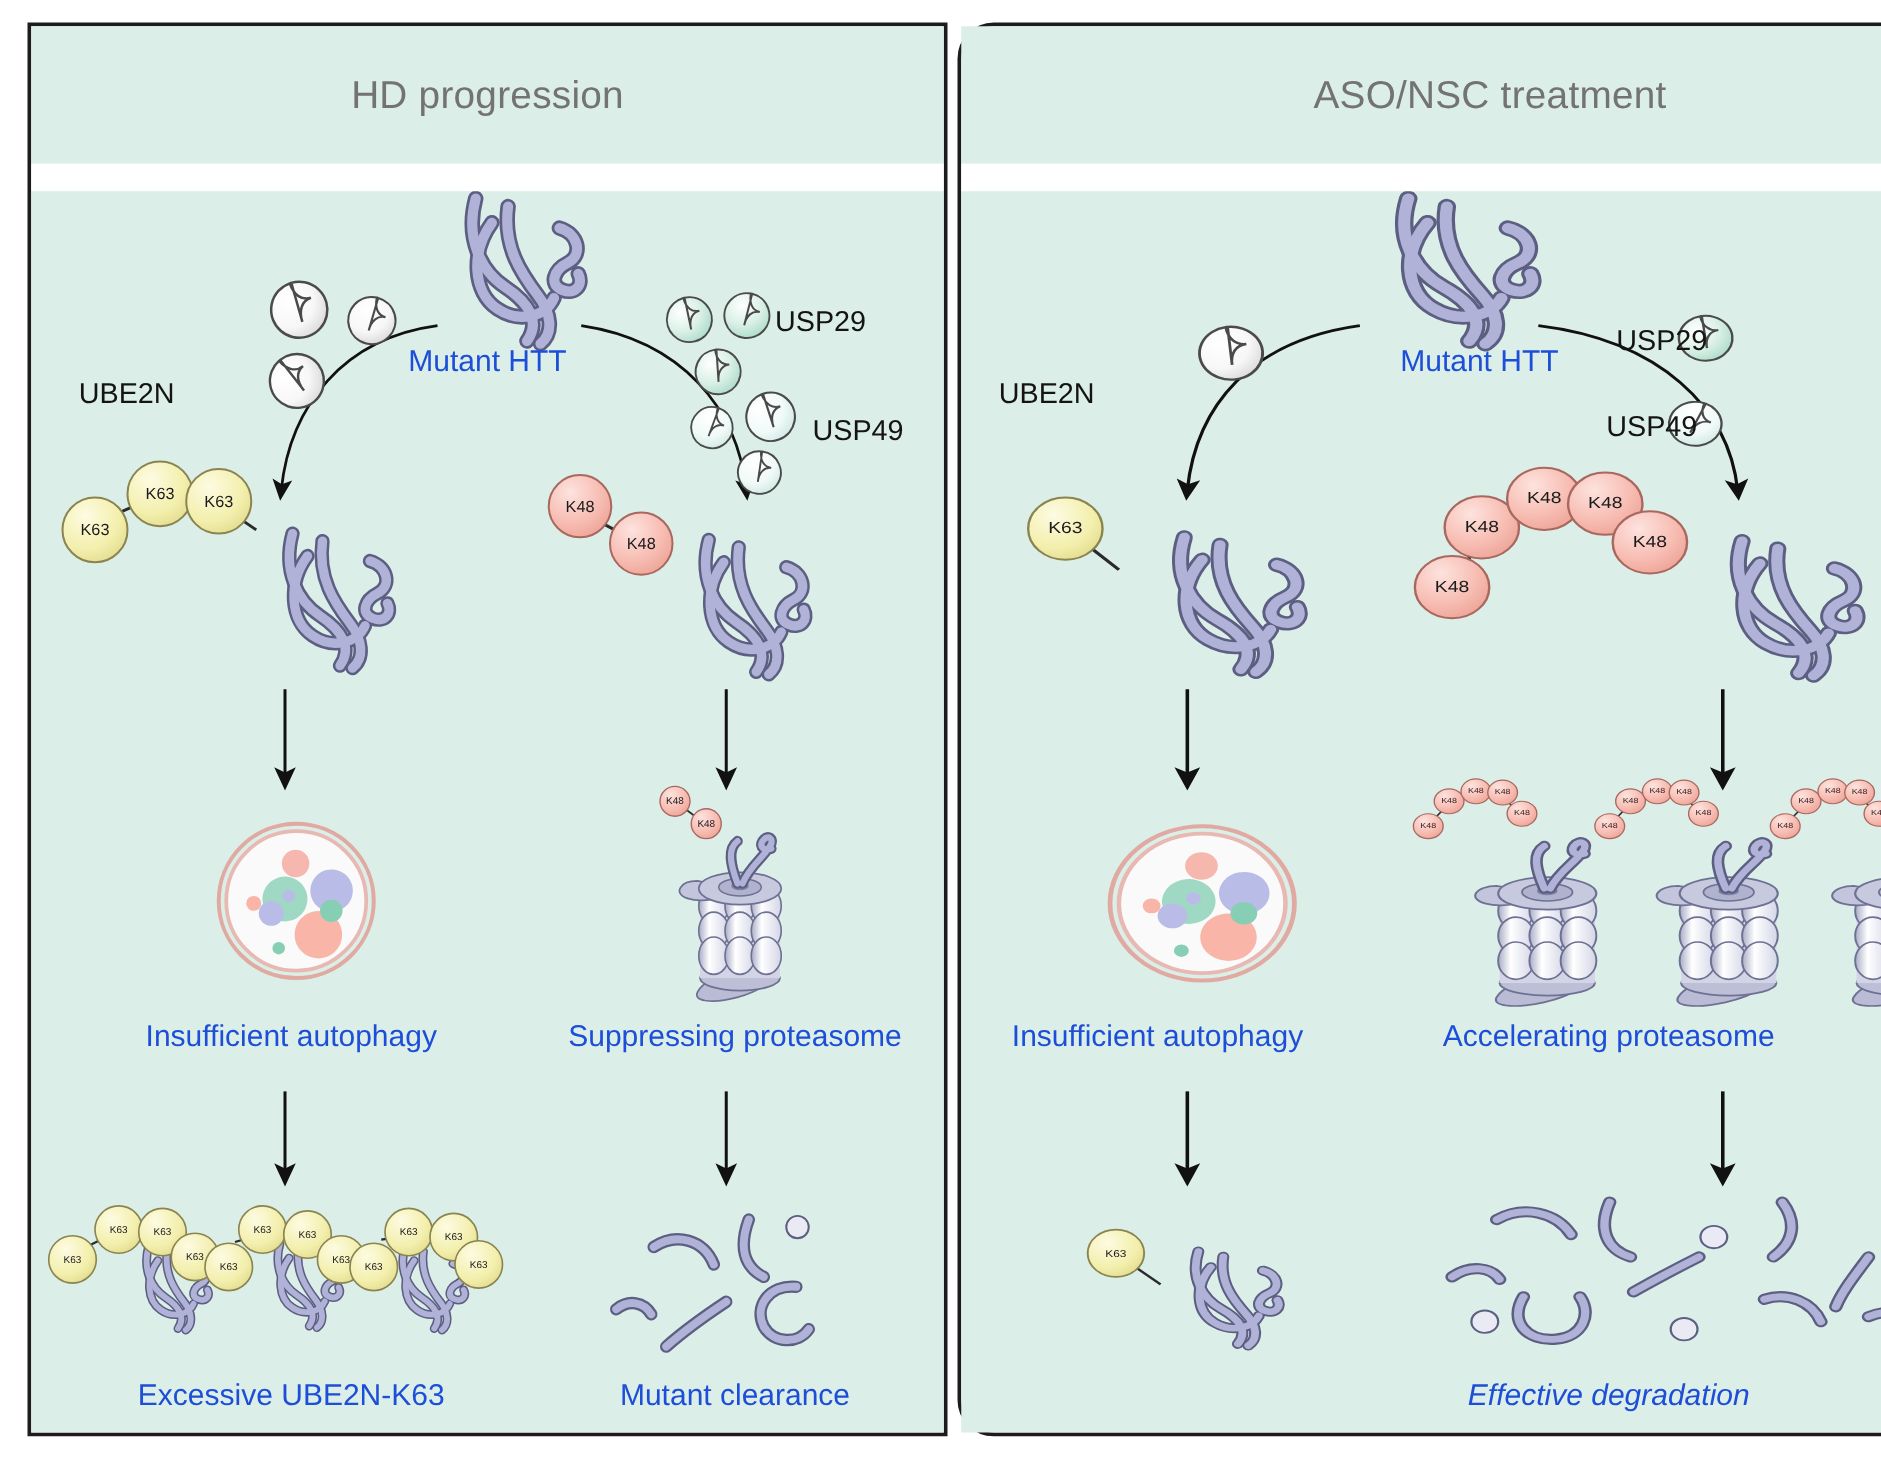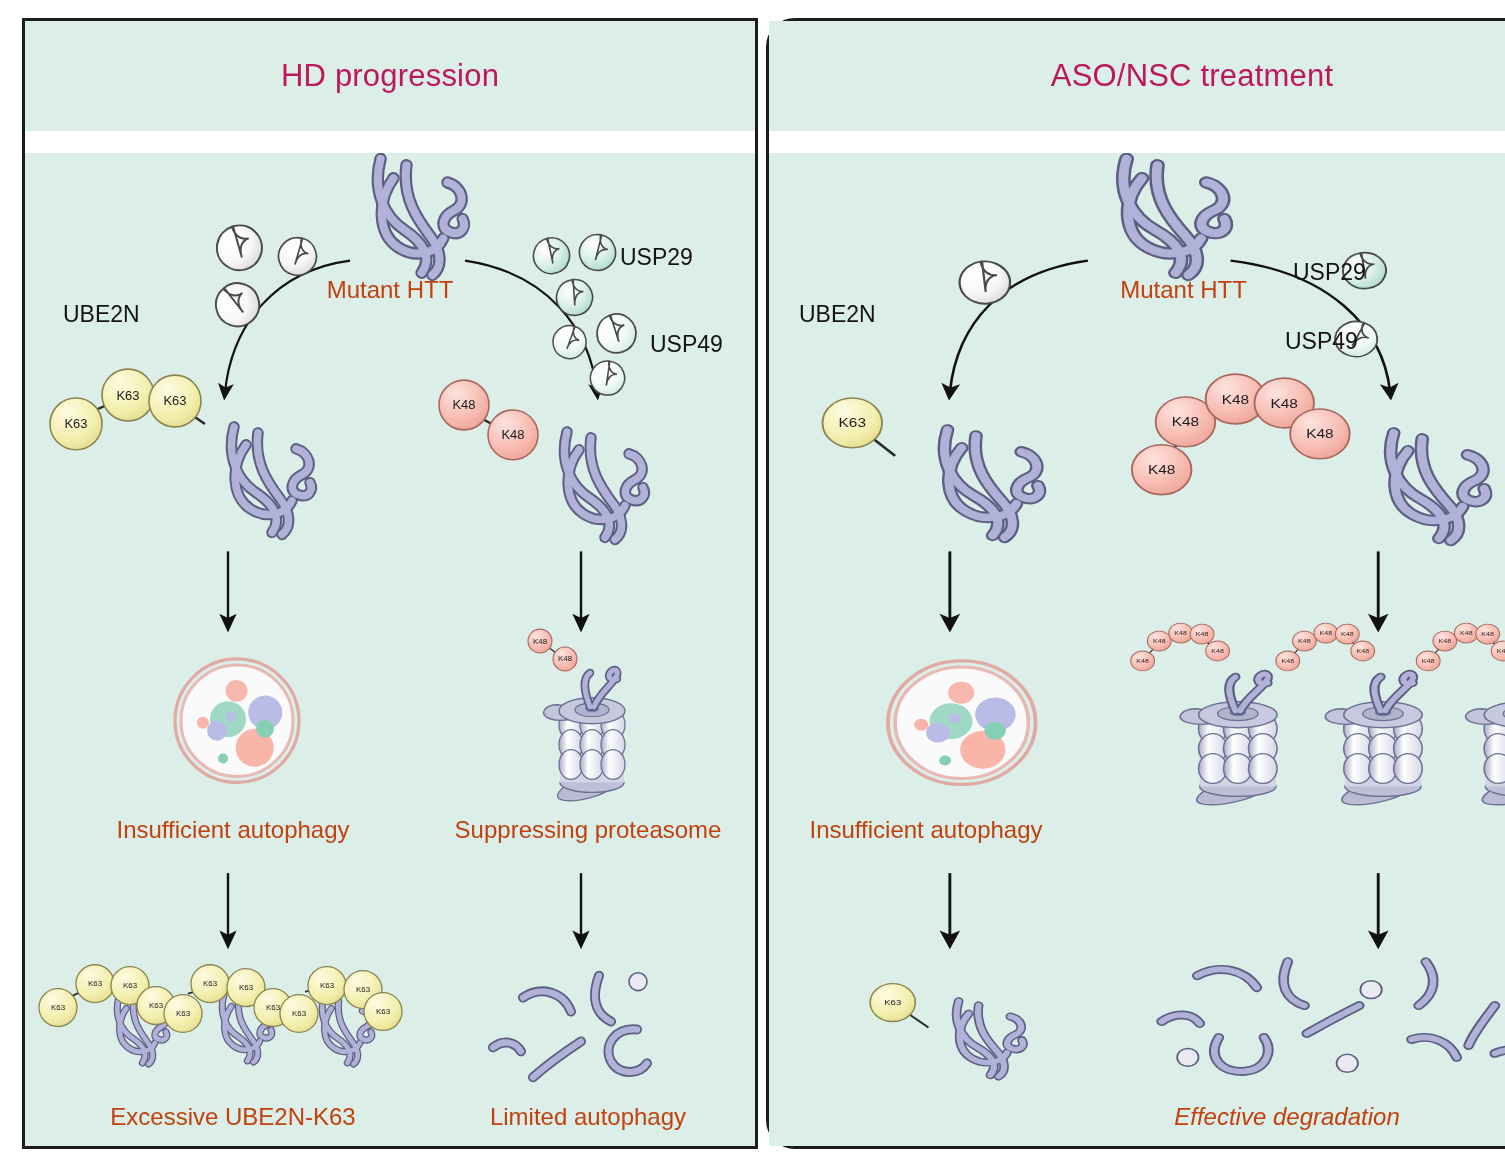--- a/index.html
+++ b/index.html
@@ -13,29 +13,29 @@
     border:3px solid #1c1c1c;background:#ffffff;box-sizing:border-box;
   }
   #panel-left{left:22px;width:736px;}
   #panel-right{left:766px;width:852px;border-radius:29px;}
   .panel-header{
     position:absolute;left:0;right:0;top:0;height:110px;
     background:#dceee8;display:flex;align-items:center;justify-content:center;
     box-sizing:border-box;
   }
   .panel-header .title{
-    font-size:31px;color:#be185d;letter-spacing:0.2px;
+    font-size:31px;color:#737373;letter-spacing:0.2px;
   }
   .panel-gap{position:absolute;left:0;right:0;top:110px;height:22px;background:#ffffff;}
   .panel-body{
     position:absolute;left:0;right:0;top:132px;bottom:0;
     background:#dceee8;overflow:hidden;
   }
   .lbl{
-    position:absolute;font-size:24px;color:#c2410c;white-space:nowrap;
+    position:absolute;font-size:24px;color:#1d4ed8;white-space:nowrap;
     transform:translateX(-50%);
   }
   .lbl-sm{
     position:absolute;font-size:23px;color:#141414;white-space:nowrap;
   }
   svg{display:block;overflow:visible;}
   .svg-layer{position:absolute;left:0;top:0;width:100%;height:100%;pointer-events:none;}
   .ub{font-size:13px;fill:#1b1b1b;text-anchor:middle;dominant-baseline:central;
       font-family:"Liberation Sans", sans-serif;}
   .ub-sm{font-size:8px;fill:#1b1b1b;text-anchor:middle;dominant-baseline:central;
@@ -333,21 +333,21 @@
 
       <div class="lbl" style="left:50%;top:123px;">Mutant HTT</div>
       <div class="lbl-sm" style="left:38px;top:148px;">UBE2N</div>
       <div class="lbl-sm" style="left:595px;top:91px;">USP29</div>
       <div class="lbl-sm" style="left:625px;top:178px;">USP49</div>
 
       <div class="lbl" style="left:208px;top:663px;">Insufficient autophagy</div>
       <div class="lbl" style="left:563px;top:663px;">Suppressing proteasome</div>
 
       <div class="lbl" style="left:208px;top:950px;">Excessive UBE2N-K63</div>
-      <div class="lbl" style="left:563px;top:950px;">Limited autophagy</div>
+      <div class="lbl" style="left:563px;top:950px;">Mutant clearance</div>
     </div>
   </div>
 
   <div class="panel" id="panel-right">
     <div class="panel-header">
       <div class="title">ASO/NSC treatment</div>
     </div>
     <div class="panel-gap"></div>
     <div class="panel-body">
 
@@ -532,17 +532,18 @@
             <circle cx="486" cy="914" r="9"></circle>
         </g>
       </svg>
 
       <div class="lbl" style="left:49%;top:123px;">Mutant HTT</div>
       <div class="lbl-sm" style="left:30px;top:148px;">UBE2N</div>
       <div class="lbl-sm" style="left:524px;top:106px;">USP29</div>
       <div class="lbl-sm" style="left:516px;top:175px;">USP49</div>
 
       <div class="lbl" style="left:157px;top:663px;">Insufficient autophagy</div>
+      <div class="lbl" style="left:518px;top:663px;">Accelerating proteasome</div>
 
       <div class="lbl" style="left:518px;top:950px;font-style:italic;">Effective degradation</div>
     </div>
   </div>
 </div>
 
 </body></html>

